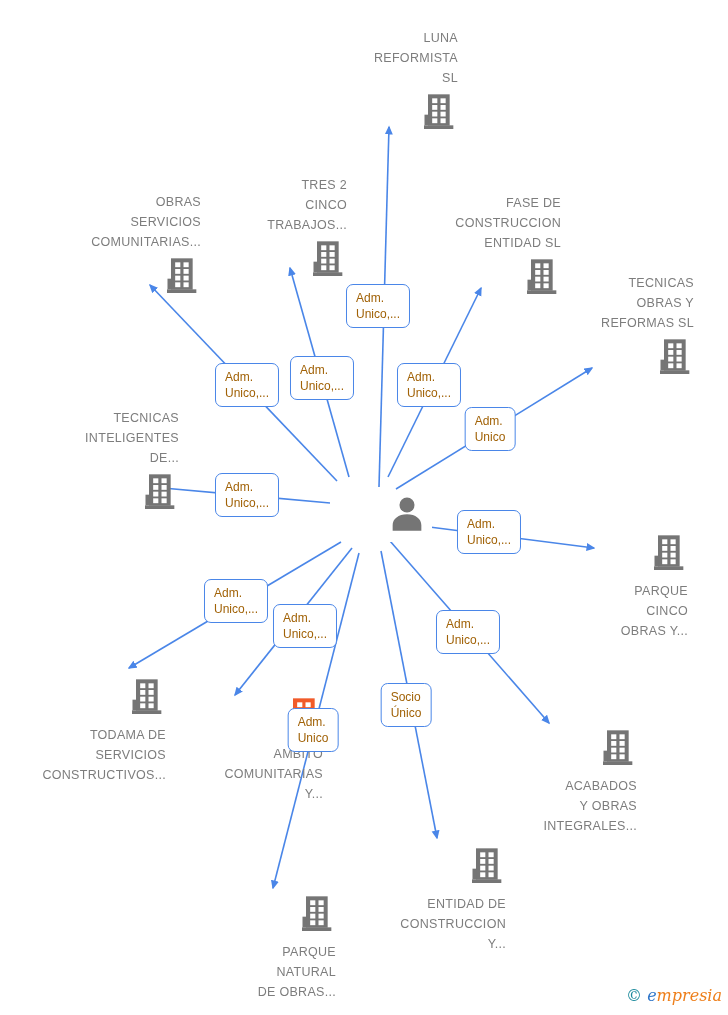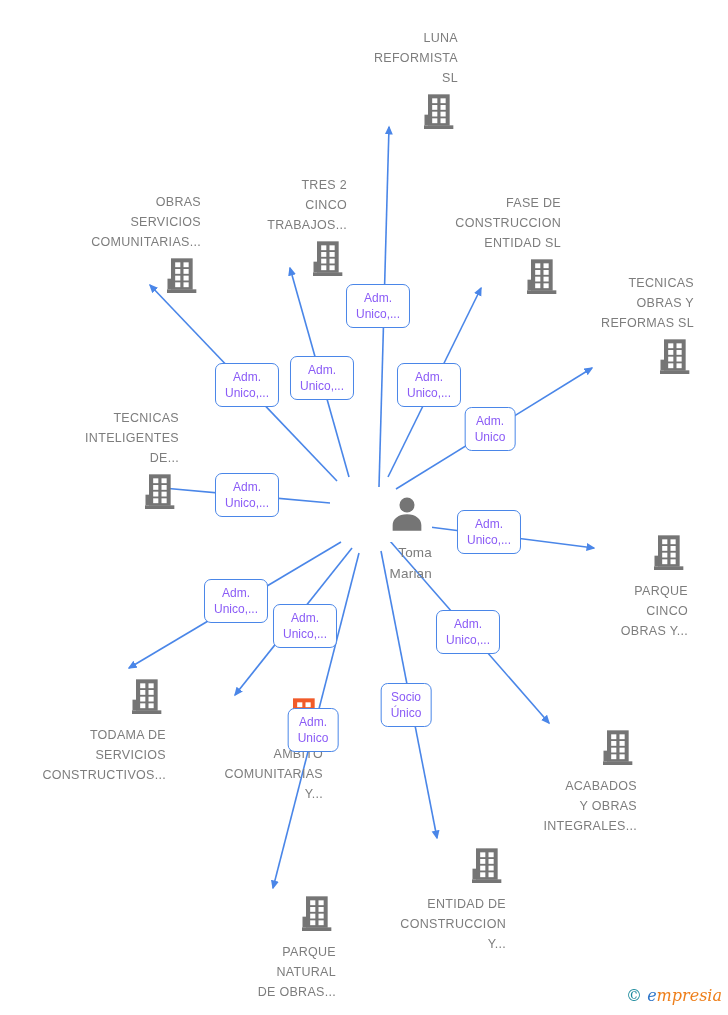--- a/index.html
+++ b/index.html
@@ -16,22 +16,22 @@
   .node .nlabel span{display:block;}
   .bicon{width:40px;height:40px;fill:#757575;display:inline-block;}
   .bicon.orange{fill:#f15b2a;}
   .picon{width:42px;height:42px;fill:#757575;display:inline-block;}
   .pwrap{display:inline-block;background:#fff;padding:0 4px;}
   .node .gap{height:3px;}
   .person-label{font-size:13.5px;line-height:21px;letter-spacing:.2px;}
   .elabel{
     position:absolute;transform:translate(-50%,-50%);z-index:3;
     background:#fff;border:1.5px solid #4a86e8;border-radius:7px;
-    color:#8b5cf6;font-size:12px;line-height:16px;padding:5px 9px;
-    text-align:center;cursor:pointer;white-space:nowrap;
+    color:#a16207;font-size:12px;line-height:16px;padding:5px 9px;
+    cursor:pointer;white-space:nowrap;
   }
   .elabel span{display:block;}
   .brand{
     position:absolute;right:6px;top:986px;z-index:4;
     font-family:"DejaVu Serif", serif;font-style:italic;font-size:16px;cursor:pointer;
   }
   .brand .c{color:#1b8a9c;font-style:normal;}
   .brand .b1{color:#2e75c9;}
   .brand .b2{color:#ee7f1b;}
 </style>
@@ -146,24 +146,20 @@
       <use href="#bld"></use>
     </svg>
 </div>
 
 <div class="node" style="left:300px;top:494px">
   <span class="pwrap">
     <svg class="picon">
         <use href="#person"></use>
       </svg>
   </span>
-  <div class="nlabel person-label">
-    <span>Toma</span>
-      <span>Marian</span>
-  </div>
 </div>
 
 <div class="node" style="left:556px;top:532px">
   <svg class="bicon">
       <use href="#bld"></use>
     </svg>
   <div class="gap"></div>
   <div class="nlabel">
     <span>PARQUE</span>
       <span>CINCO</span>

